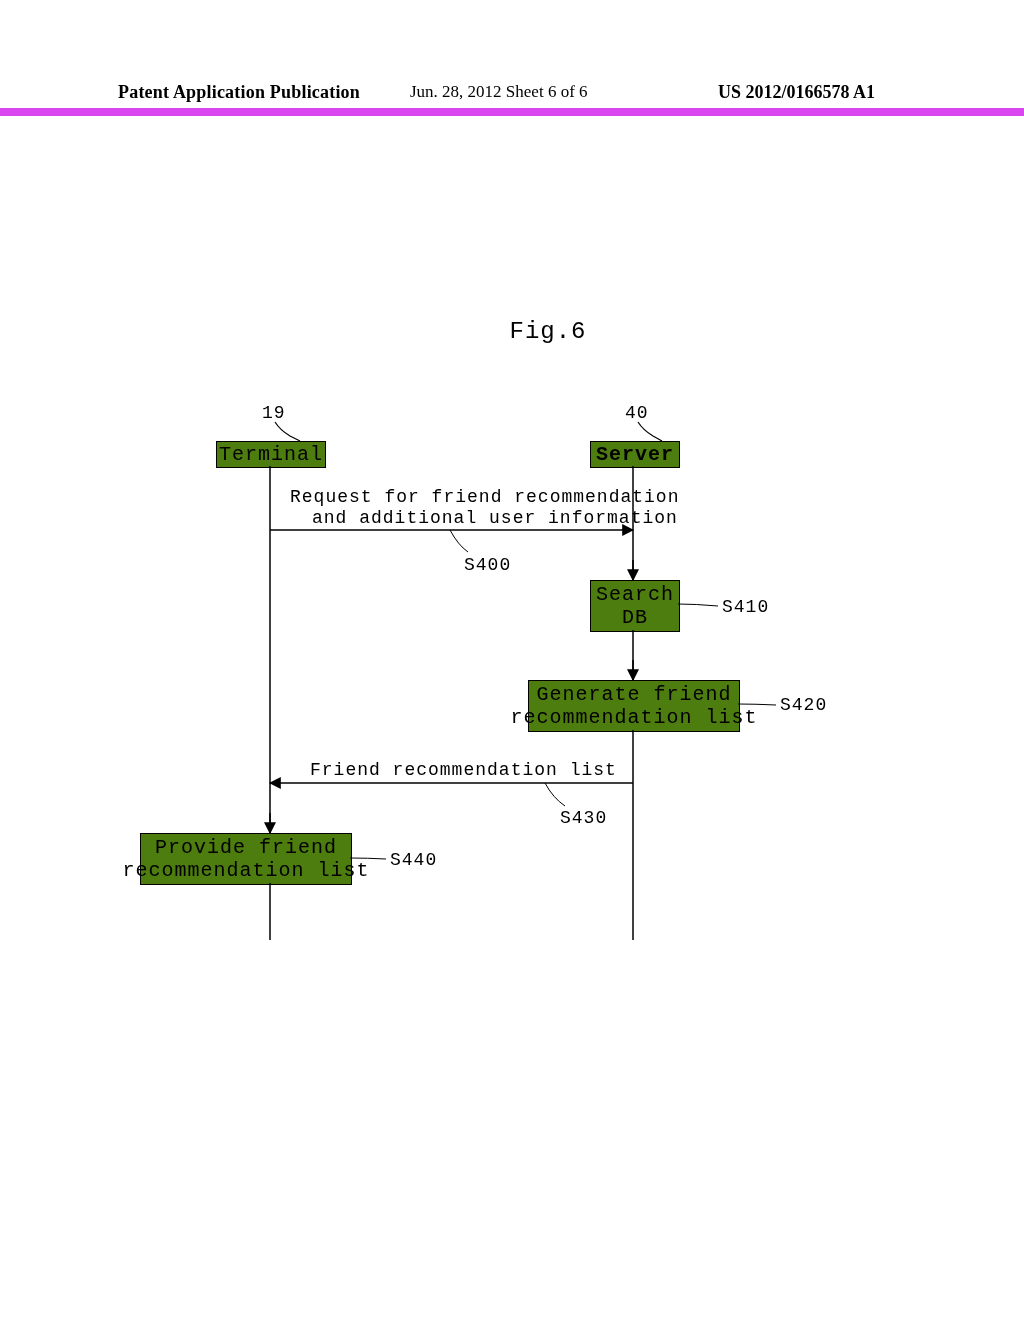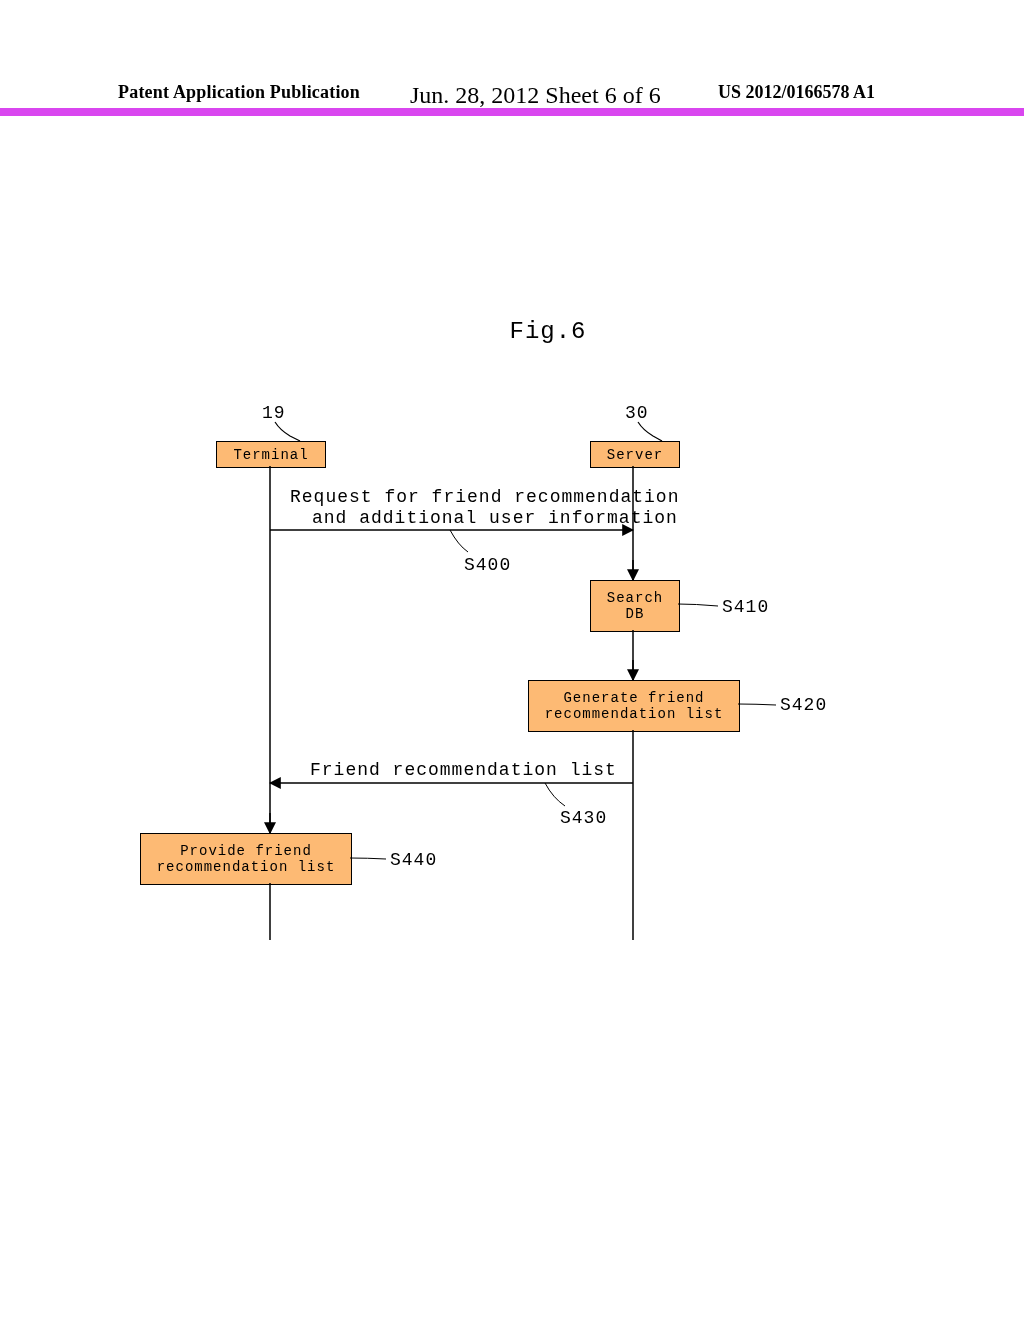--- a/index.html
+++ b/index.html
@@ -30,21 +30,21 @@
     font-family: "Times New Roman", serif;
     font-weight: bold;
     font-size: 18px;
     letter-spacing: 0.2px;
   }
   .header .center {
     position: absolute;
     left: 410px;
     top: 0;
     font-family: "Times New Roman", serif;
-    font-size: 24px;
+    font-size: 17px;
   }
   .header .right {
     position: absolute;
     left: 718px;
     top: 0;
     font-family: "Times New Roman", serif;
     font-weight: bold;
     font-size: 18px;
   }
   .fig-title {
@@ -53,22 +53,22 @@
     width: 1024px;
     top: 318px;
     text-align: center;
     font-size: 24px;
     letter-spacing: 1px;
     margin-left: 36px;
   }
   .box {
     position: absolute;
     border: 1.5px solid #000;
-    background: #fdba74;
-    font-size: 14px;
+    background: #4d7c0f;
+    font-size: 20px;
     letter-spacing: 1px;
     display: flex;
     align-items: center;
     justify-content: center;
     text-align: center;
     white-space: pre;
   }
   .label {
     position: absolute;
     font-size: 18px;
@@ -94,23 +94,23 @@
     <span class="center">Jun. 28, 2012  Sheet 6 of 6</span>
     <span class="right">US 2012/0166578 A1</span>
   </div>
 
   <div class="fig-title">Fig.6</div>
 
   <div class="box" style="left:216px; top:441px; width:108px; height:25px;">Terminal</div>
 
   <span class="label" style="left:262px; top:403px;">19</span>
 
-  <div class="box" style="left:590px; top:441px; width:88px; height:25px;">Server</div>
+  <div class="box" style="left:590px; top:441px; width:88px; height:25px;font-weight:bold;">Server</div>
 
-  <span class="label" style="left:625px; top:403px;">30</span>
+  <span class="label" style="left:625px; top:403px;">40</span>
 
   <span class="label" style="left:312px; top:508px;">and additional user information</span>
   <span class="label" style="left:290px; top:487px;">Request for friend recommendation</span>
   <span class="label" style="left:464px; top:555px;font-family:Liberation Mono, monospace;">S400</span>
 
   <div class="box" style="left:590px; top:580px; width:88px; height:50px;">Search
 DB</div>
   <span class="label" style="left:722px; top:597px;">S410</span>
 
   <div class="box" style="left:528px; top:680px; width:210px; height:50px;">Generate friend

